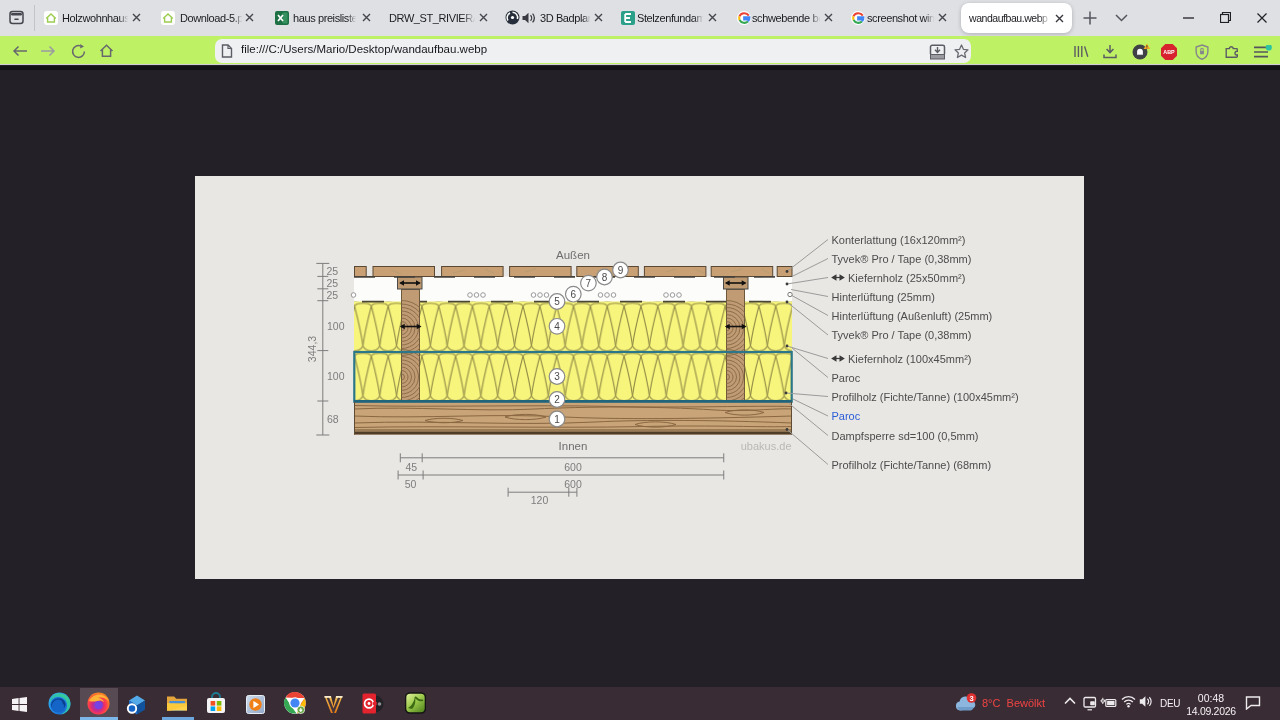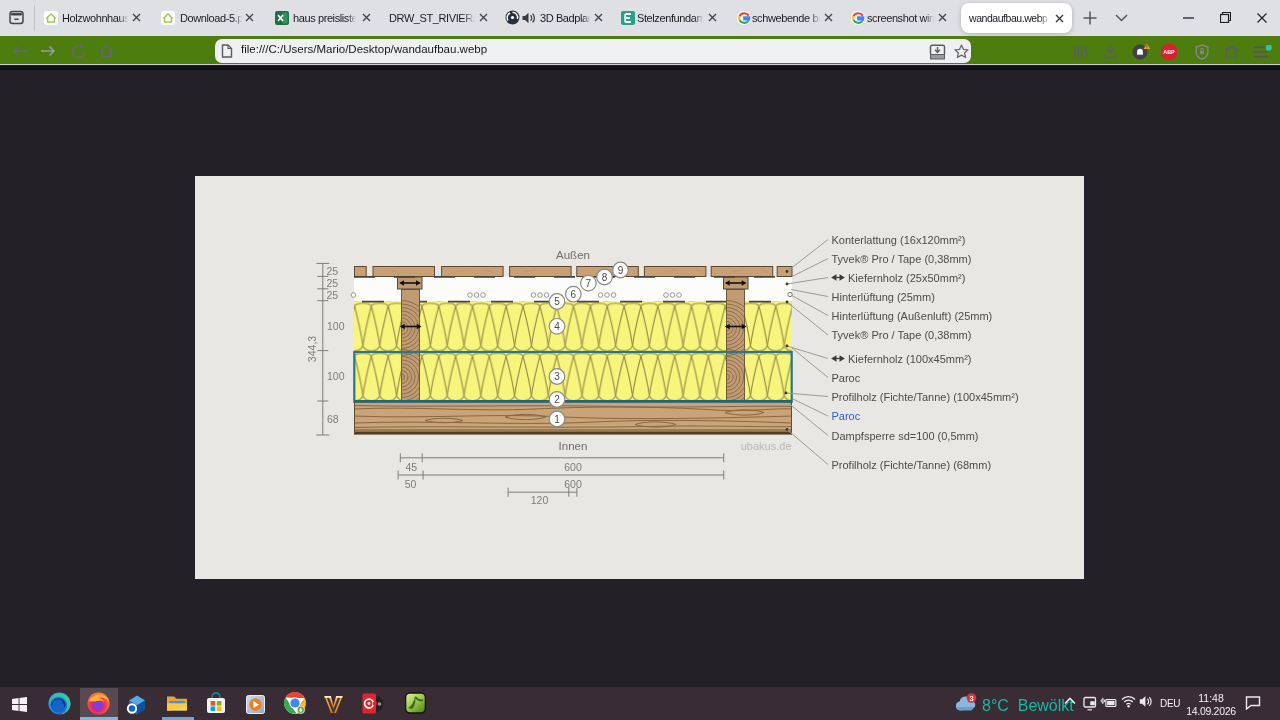--- a/index.html
+++ b/index.html
@@ -5,21 +5,21 @@
   * { margin:0; padding:0; box-sizing:border-box; }
   html,body { width:1280px; height:720px; overflow:hidden; font-family:"Liberation Sans", sans-serif; }
   #stage { position:relative; width:1280px; height:720px; background:#232127; }
   .abs { position:absolute; }
   
   #tabbar { left:0; top:0; width:1280px; height:36px; background:#dfe0e4; }
   .tabtitle { position:absolute; top:11.5px; font-size:11px; letter-spacing:-0.4px; color:#1b1b21; white-space:nowrap; overflow:hidden;
      -webkit-mask-image:linear-gradient(90deg,#000 85%,transparent 99%); mask-image:linear-gradient(90deg,#000 85%,transparent 99%);}
   .tclose { position:absolute; top:13px; }
   
-  #navbar { left:0; top:36px; width:1280px; height:29px; background:#4d7c0f; border-bottom:1px solid #cfcfd4;padding-left:20px; }
+  #navbar { left:0; top:36px; width:1280px; height:29px; background:#bef264; border-bottom:1px solid #cfcfd4;padding-left:20px; }
   #urlfield { position:absolute; left:215px; top:3px; width:756px; height:24px; background:#eff0f2; border-radius:7px; }
   #urltext { position:absolute; left:241px; top:7px; font-size:11.5px; color:#17171c; letter-spacing:0px; }
   
   #contentedge { left:0; top:66px; width:1280px; height:4px; background:#121116; }
   #content { left:0; top:70px; width:1280px; height:617px; background:#232127; }
   #diagram { position:absolute; left:195px; top:106px; }
   
   #taskbar { left:0; top:687px; width:1280px; height:33px; background:#3a2c34; color:#efecef; }
 </style>
 </head>
@@ -557,21 +557,21 @@
       <path d="M3,16 C7,14 9,9 10,5 C11,9 10,14 7,17 z" fill="#3c6b14"></path>
       <path d="M10,5 C13,8 16,9 18,8" fill="none" stroke="#3c6b14" stroke-width="1.8"></path>
     </svg>
 
     <svg class="abs" style="left:954px;top:6px" width="24" height="21" viewBox="0 0 24 21">
       <path d="M6,17.5 A4.5,4.5 0 0 1 5.6,8.6 A6,6 0 0 1 17.2,7.6 A4.2,4.2 0 0 1 17,16 z" fill="#8cb6de"></path>
       <path d="M6,17.5 H17 A4.2,4.2 0 0 0 19.8,14 H3.2 A4.5,4.5 0 0 0 6,17.5 z" fill="#6f9cc8"></path>
       <circle cx="17.5" cy="5" r="4.8" fill="#e03131"></circle>
       <text x="17.5" y="7.6" font-size="7.5" font-weight="bold" fill="#fff" text-anchor="middle" font-family="Liberation Sans">3</text>
     </svg>
-    <div class="abs" style="left:982px;top:9.5px;font-size:16px;color:#14b8a6">8°C&nbsp;&nbsp;Bewölkt</div>
+    <div class="abs" style="left:982px;top:9.5px;font-size:11px;color:#ef4444">8°C&nbsp;&nbsp;Bewölkt</div>
 
     <svg class="abs" style="left:1064px;top:10px" width="12" height="8" viewBox="0 0 12 8">
         <path d="M1,6.5 L6,1.5 L11,6.5" fill="none" stroke="#eceaec" stroke-width="1.6"></path>
       </svg>
     <svg class="abs" style="left:1083px;top:9px" width="14" height="15" viewBox="0 0 14 15">
         <rect x="1" y="1.5" width="11.5" height="9.5" rx="1.2" fill="none" stroke="#eceaec" stroke-width="1.3"></rect>
         <rect x="7.2" y="5.2" width="4.6" height="4" rx="0.8" fill="#eceaec"></rect>
         <path d="M4.5,13.8 H9" stroke="#eceaec" stroke-width="1.2"></path>
       </svg>
     <svg class="abs" style="left:1100px;top:10px" width="17" height="12" viewBox="0 0 17 12">
@@ -581,19 +581,19 @@
       </svg>
     <svg class="abs" style="left:1121px;top:8px" width="15" height="13" viewBox="0 0 15 13">
         <path d="M1,4.5 A9,9 0 0 1 14,4.5 M3.2,7 A6,6 0 0 1 11.8,7 M5.4,9.4 A3,3 0 0 1 9.6,9.4" fill="none" stroke="#eceaec" stroke-width="1.3"></path>
         <circle cx="7.5" cy="11.3" r="1.2" fill="#eceaec"></circle>
       </svg>
     <svg class="abs" style="left:1139px;top:8px" width="14" height="13" viewBox="0 0 14 13">
         <path d="M0.8,4.2 H3.2 L6.4,1.2 V11.8 L3.2,8.8 H0.8 z" fill="#eceaec"></path>
         <path d="M8.4,3.8 A3.6,3.6 0 0 1 8.4,9.2 M10.3,2.2 A6,6 0 0 1 10.3,10.8" fill="none" stroke="#eceaec" stroke-width="1.2"></path>
       </svg>
     <div class="abs" style="left:1160px;top:10.5px;font-size:10px;letter-spacing:-0.3px;color:#f4f0f4">DEU</div>
-    <div class="abs" style="left:1186px;top:4.5px;width:50px;text-align:center;font-size:10.5px;color:#f4f0f4">11:48</div>
+    <div class="abs" style="left:1186px;top:4.5px;width:50px;text-align:center;font-size:10.5px;color:#f4f0f4">00:48</div>
     <div class="abs" style="left:1184px;top:18px;width:54px;text-align:center;font-size:10.5px;letter-spacing:-0.3px;color:#f4f0f4">14.09.2026</div>
     <svg class="abs" style="left:1245px;top:9px" width="16" height="14" viewBox="0 0 16 14">
         <path d="M1.5,1 H14.5 V9.5 H6 L1.5,13 z" fill="none" stroke="#eceaec" stroke-width="1.4"></path>
       </svg>
   </div>
 </div>
 
 </body></html>

